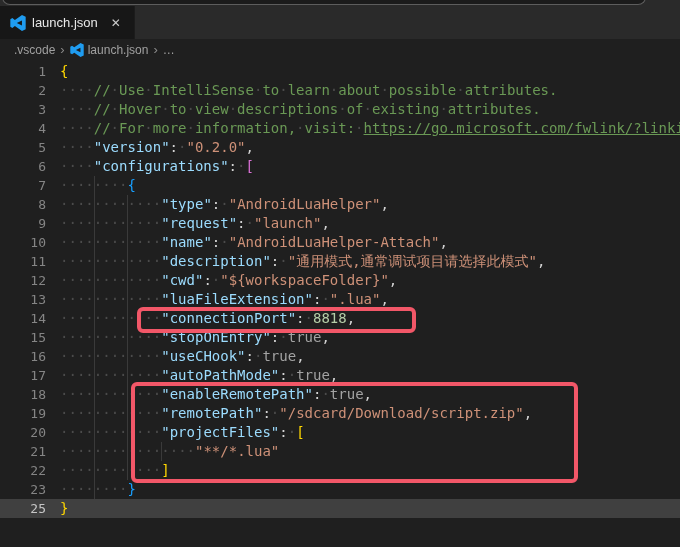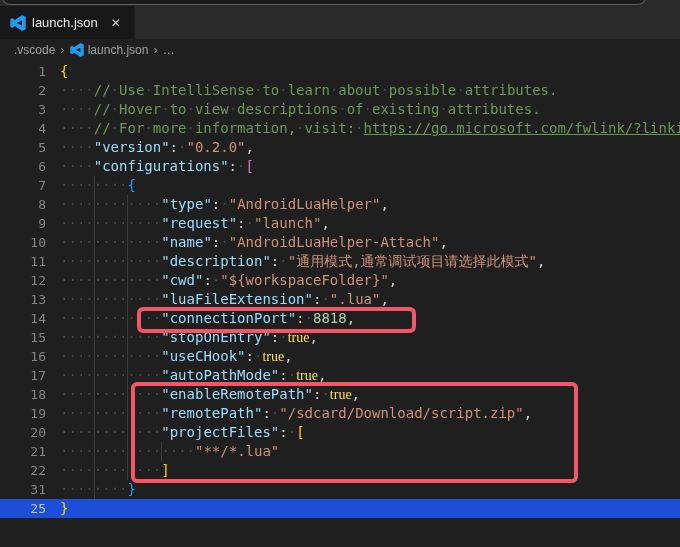--- a/index.html
+++ b/index.html
@@ -45,38 +45,38 @@
   .bc-ic svg{width:14px;height:14px;display:block;}
   .bc-item{cursor:pointer;}
 
   
   .editor{
     position:relative;height:487px;background:#1f1f1f;
     font-family:"DejaVu Sans Mono",monospace;font-size:14px;overflow:hidden;
   }
   #lines{padding-top:2px;}
   .row{display:flex;height:19px;line-height:19px;white-space:pre;}
-  .row.cur{background:#1d4ed8;}
+  .row.cur{background:#404040;}
   .gut{
     width:46px;flex:none;text-align:right;color:#858585;
     font-size:13px;cursor:pointer;
   }
   .row.cur .gut{color:#c6c6c6;}
   .code{position:relative;margin-left:14px;flex:1;}
   .guide{
     position:absolute;top:0;bottom:0;width:1px;background:#3a3a3a;
   }
   .wsd{color:#4b4b4b;}
   .t-pn{color:#d4d4d4;}
   .t-key{color:#9cdcfe;}
   .t-str{color:#ce9178;}
   .t-cm{color:#6a9955;}
   .t-lk{color:#6a9955;text-decoration:underline;cursor:pointer;}
   .t-num{color:#b5cea8;}
-  .t-kw{color:#fde047;font-family:Liberation Serif, serif;}
+  .t-kw{color:#a3a3a3;}
   .t-b1{color:#ffd700;}
   .t-b2{color:#da70d6;}
   .t-b3{color:#179fff;}
 
   
   .rbox{
     position:absolute;box-sizing:border-box;border:4px solid #f25768;
     border-radius:6px;z-index:5;pointer-events:none;
   }
 </style>
@@ -130,20 +130,20 @@
         <div class="row"><div class="gut">13</div><div class="code"><span class="guide" style="left: calc(4ch);"></span><span class="guide" style="left: calc(8ch);"></span><span class="t-pn"><span class="wsd">·</span><span class="wsd">·</span><span class="wsd">·</span><span class="wsd">·</span><span class="wsd">·</span><span class="wsd">·</span><span class="wsd">·</span><span class="wsd">·</span><span class="wsd">·</span><span class="wsd">·</span><span class="wsd">·</span><span class="wsd">·</span></span><span class="t-key">"luaFileExtension"</span><span class="t-pn">:<span class="wsd">·</span></span><span class="t-str">".lua"</span><span class="t-pn">,</span></div></div>
         <div class="row"><div class="gut">14</div><div class="code"><span class="guide" style="left: calc(4ch);"></span><span class="guide" style="left: calc(8ch);"></span><span class="t-pn"><span class="wsd">·</span><span class="wsd">·</span><span class="wsd">·</span><span class="wsd">·</span><span class="wsd">·</span><span class="wsd">·</span><span class="wsd">·</span><span class="wsd">·</span><span class="wsd">·</span><span class="wsd">·</span><span class="wsd">·</span><span class="wsd">·</span></span><span class="t-key">"connectionPort"</span><span class="t-pn">:<span class="wsd">·</span></span><span class="t-num">8818</span><span class="t-pn">,</span></div></div>
         <div class="row"><div class="gut">15</div><div class="code"><span class="guide" style="left: calc(4ch);"></span><span class="guide" style="left: calc(8ch);"></span><span class="t-pn"><span class="wsd">·</span><span class="wsd">·</span><span class="wsd">·</span><span class="wsd">·</span><span class="wsd">·</span><span class="wsd">·</span><span class="wsd">·</span><span class="wsd">·</span><span class="wsd">·</span><span class="wsd">·</span><span class="wsd">·</span><span class="wsd">·</span></span><span class="t-key">"stopOnEntry"</span><span class="t-pn">:<span class="wsd">·</span></span><span class="t-kw">true</span><span class="t-pn">,</span></div></div>
         <div class="row"><div class="gut">16</div><div class="code"><span class="guide" style="left: calc(4ch);"></span><span class="guide" style="left: calc(8ch);"></span><span class="t-pn"><span class="wsd">·</span><span class="wsd">·</span><span class="wsd">·</span><span class="wsd">·</span><span class="wsd">·</span><span class="wsd">·</span><span class="wsd">·</span><span class="wsd">·</span><span class="wsd">·</span><span class="wsd">·</span><span class="wsd">·</span><span class="wsd">·</span></span><span class="t-key">"useCHook"</span><span class="t-pn">:<span class="wsd">·</span></span><span class="t-kw">true</span><span class="t-pn">,</span></div></div>
         <div class="row"><div class="gut">17</div><div class="code"><span class="guide" style="left: calc(4ch);"></span><span class="guide" style="left: calc(8ch);"></span><span class="t-pn"><span class="wsd">·</span><span class="wsd">·</span><span class="wsd">·</span><span class="wsd">·</span><span class="wsd">·</span><span class="wsd">·</span><span class="wsd">·</span><span class="wsd">·</span><span class="wsd">·</span><span class="wsd">·</span><span class="wsd">·</span><span class="wsd">·</span></span><span class="t-key">"autoPathMode"</span><span class="t-pn">:<span class="wsd">·</span></span><span class="t-kw">true</span><span class="t-pn">,</span></div></div>
         <div class="row"><div class="gut">18</div><div class="code"><span class="guide" style="left: calc(4ch);"></span><span class="guide" style="left: calc(8ch);"></span><span class="t-pn"><span class="wsd">·</span><span class="wsd">·</span><span class="wsd">·</span><span class="wsd">·</span><span class="wsd">·</span><span class="wsd">·</span><span class="wsd">·</span><span class="wsd">·</span><span class="wsd">·</span><span class="wsd">·</span><span class="wsd">·</span><span class="wsd">·</span></span><span class="t-key">"enableRemotePath"</span><span class="t-pn">:<span class="wsd">·</span></span><span class="t-kw">true</span><span class="t-pn">,</span></div></div>
         <div class="row"><div class="gut">19</div><div class="code"><span class="guide" style="left: calc(4ch);"></span><span class="guide" style="left: calc(8ch);"></span><span class="t-pn"><span class="wsd">·</span><span class="wsd">·</span><span class="wsd">·</span><span class="wsd">·</span><span class="wsd">·</span><span class="wsd">·</span><span class="wsd">·</span><span class="wsd">·</span><span class="wsd">·</span><span class="wsd">·</span><span class="wsd">·</span><span class="wsd">·</span></span><span class="t-key">"remotePath"</span><span class="t-pn">:<span class="wsd">·</span></span><span class="t-str">"/sdcard/Download/script.zip"</span><span class="t-pn">,</span></div></div>
         <div class="row"><div class="gut">20</div><div class="code"><span class="guide" style="left: calc(4ch);"></span><span class="guide" style="left: calc(8ch);"></span><span class="t-pn"><span class="wsd">·</span><span class="wsd">·</span><span class="wsd">·</span><span class="wsd">·</span><span class="wsd">·</span><span class="wsd">·</span><span class="wsd">·</span><span class="wsd">·</span><span class="wsd">·</span><span class="wsd">·</span><span class="wsd">·</span><span class="wsd">·</span></span><span class="t-key">"projectFiles"</span><span class="t-pn">:<span class="wsd">·</span></span><span class="t-b1">[</span></div></div>
         <div class="row"><div class="gut">21</div><div class="code"><span class="guide" style="left: calc(4ch);"></span><span class="guide" style="left: calc(8ch);"></span><span class="guide" style="left: calc(12ch);"></span><span class="t-pn"><span class="wsd">·</span><span class="wsd">·</span><span class="wsd">·</span><span class="wsd">·</span><span class="wsd">·</span><span class="wsd">·</span><span class="wsd">·</span><span class="wsd">·</span><span class="wsd">·</span><span class="wsd">·</span><span class="wsd">·</span><span class="wsd">·</span><span class="wsd">·</span><span class="wsd">·</span><span class="wsd">·</span><span class="wsd">·</span></span><span class="t-str">"**/*.lua"</span></div></div>
         <div class="row"><div class="gut">22</div><div class="code"><span class="guide" style="left: calc(4ch);"></span><span class="guide" style="left: calc(8ch);"></span><span class="t-pn"><span class="wsd">·</span><span class="wsd">·</span><span class="wsd">·</span><span class="wsd">·</span><span class="wsd">·</span><span class="wsd">·</span><span class="wsd">·</span><span class="wsd">·</span><span class="wsd">·</span><span class="wsd">·</span><span class="wsd">·</span><span class="wsd">·</span></span><span class="t-b1">]</span></div></div>
-        <div class="row"><div class="gut">31</div><div class="code"><span class="guide" style="left: calc(4ch);"></span><span class="t-pn"><span class="wsd">·</span><span class="wsd">·</span><span class="wsd">·</span><span class="wsd">·</span><span class="wsd">·</span><span class="wsd">·</span><span class="wsd">·</span><span class="wsd">·</span></span><span class="t-b3">}</span></div></div>
+        <div class="row"><div class="gut">23</div><div class="code"><span class="guide" style="left: calc(4ch);"></span><span class="t-pn"><span class="wsd">·</span><span class="wsd">·</span><span class="wsd">·</span><span class="wsd">·</span><span class="wsd">·</span><span class="wsd">·</span><span class="wsd">·</span><span class="wsd">·</span></span><span class="t-b3">}</span></div></div>
         <div class="row cur"><div class="gut">25</div><div class="code"><span class="t-b1">}</span></div></div>
       </div>
     <div class="rbox" id="rbox0" style="left: 137px; top: 247px; width: 279px; height: 26px; border-color: rgb(242, 87, 104);"></div>
     <div class="rbox" id="rbox1" style="left: 131px; top: 322px; width: 447px; height: 101px; border-color: rgb(242, 87, 104);"></div>
   </div>
 
 </div>
 
 </body></html>

